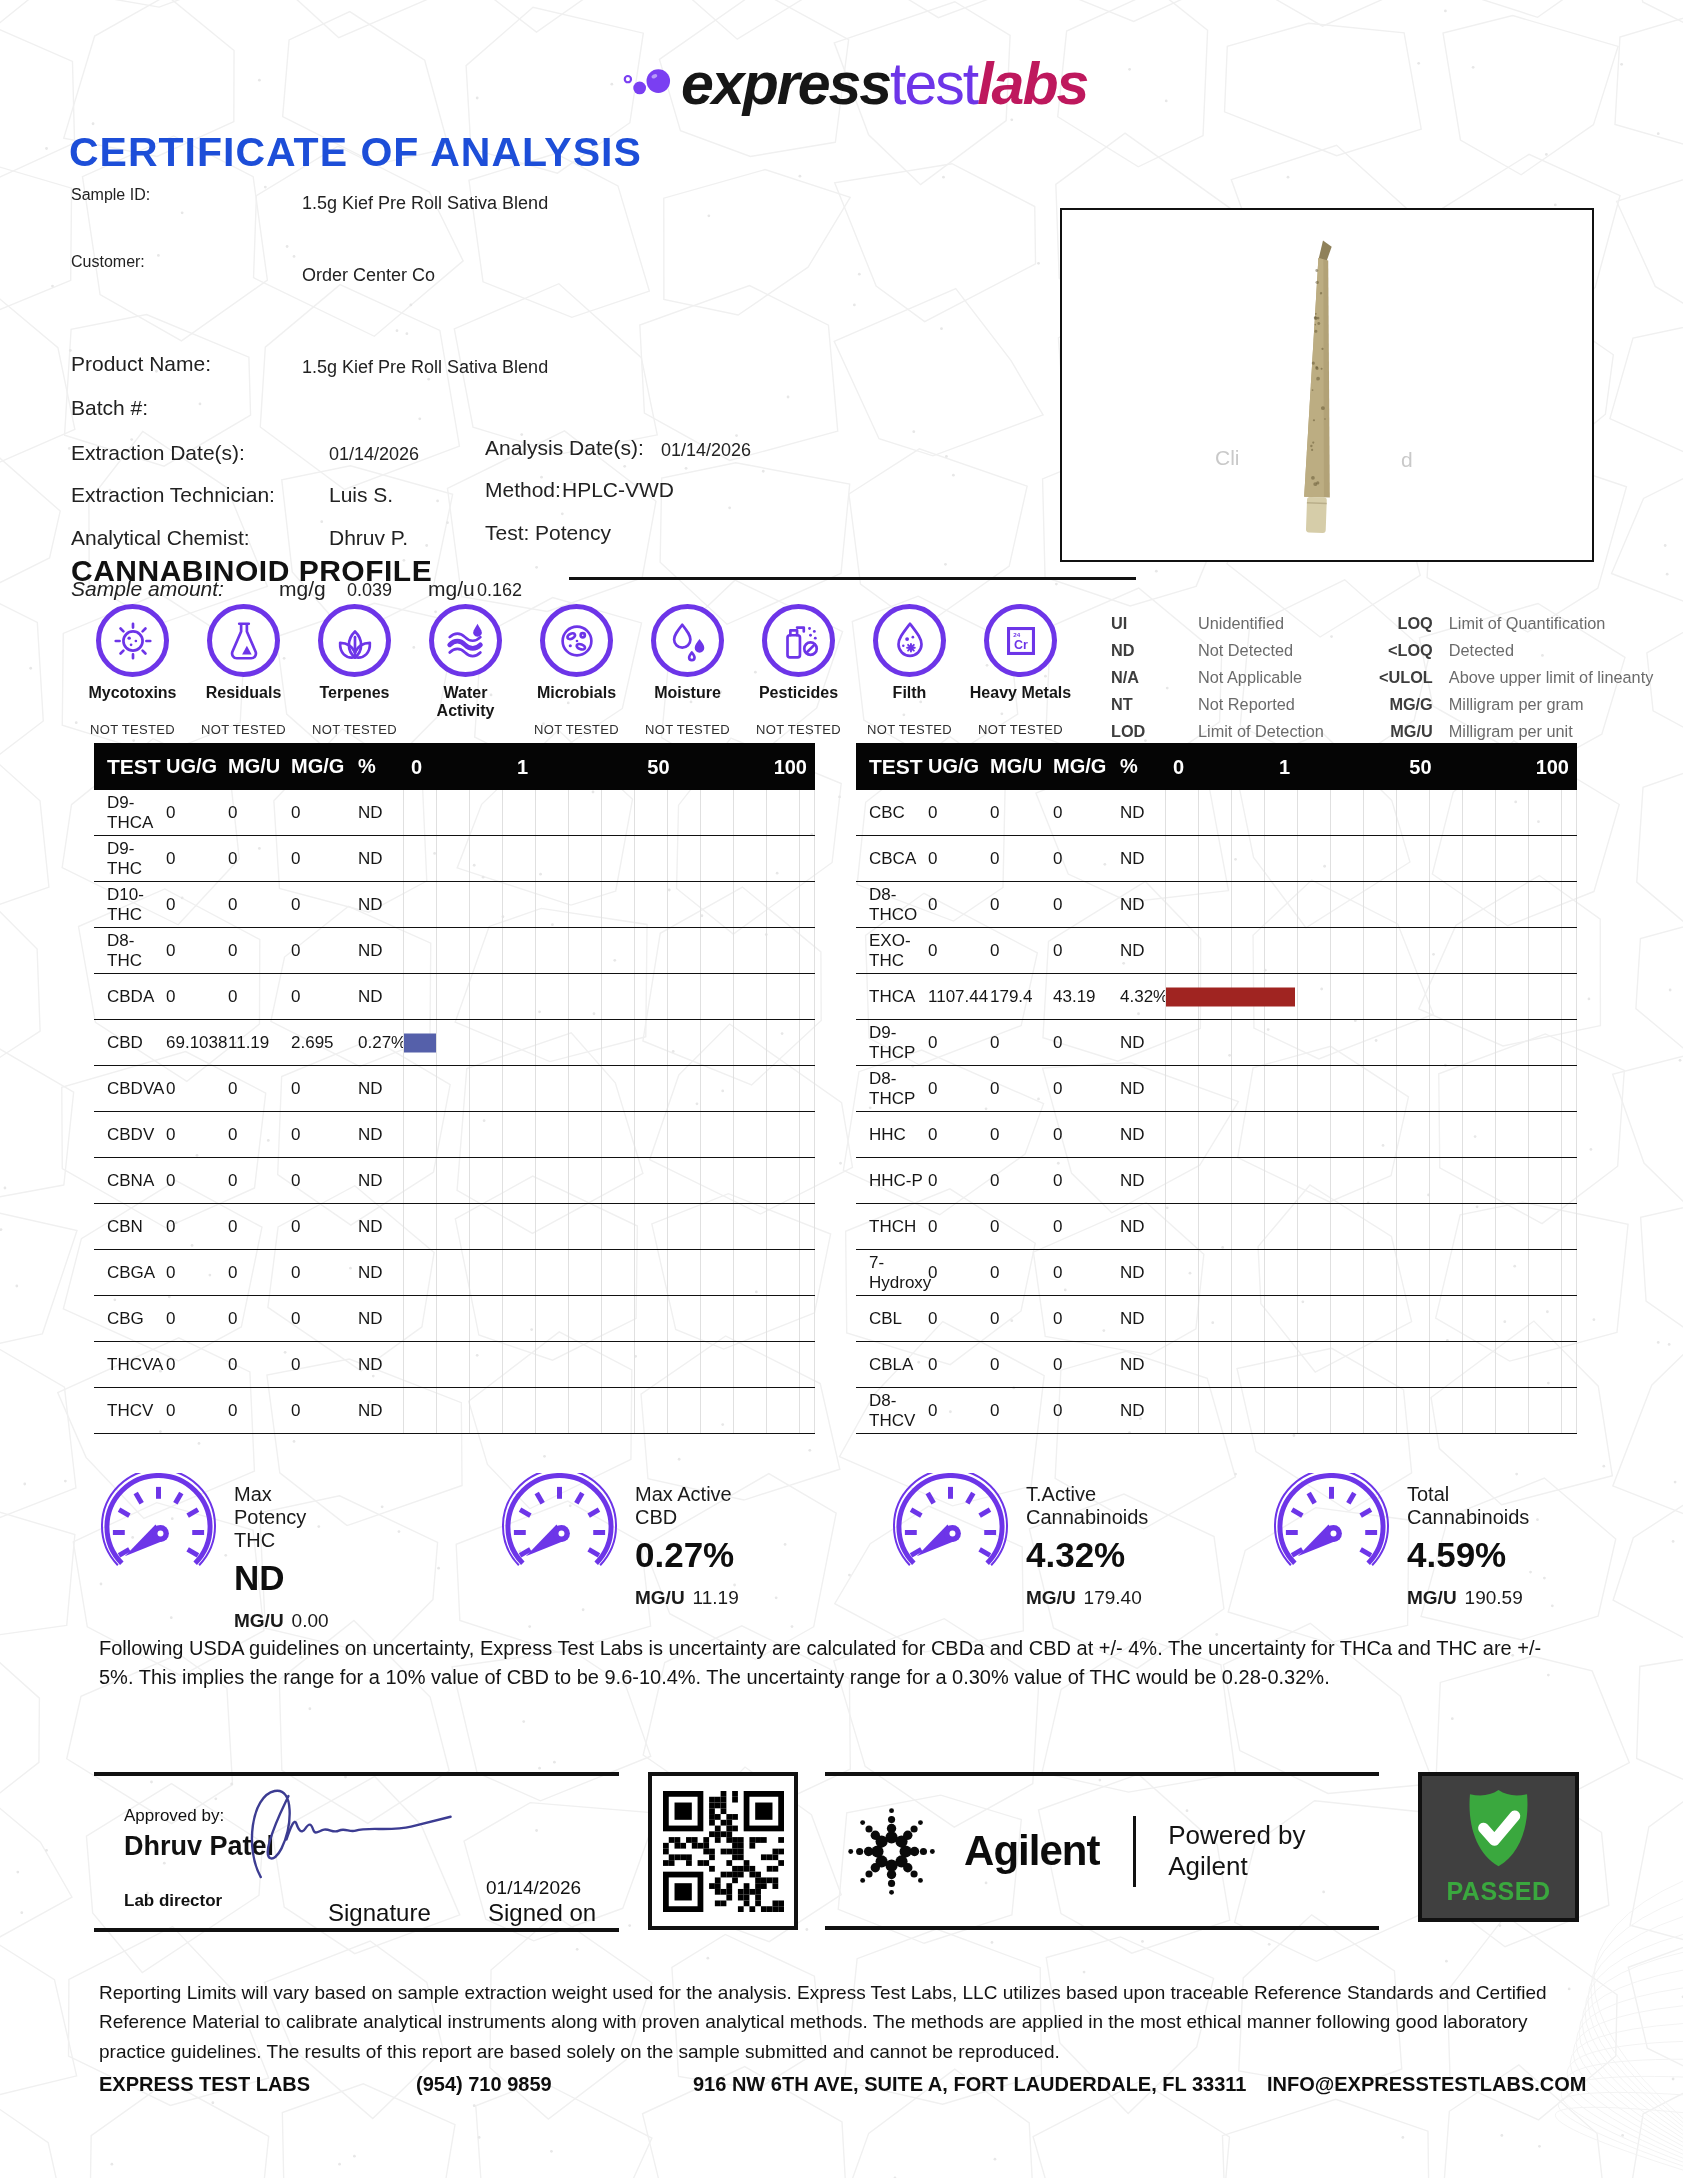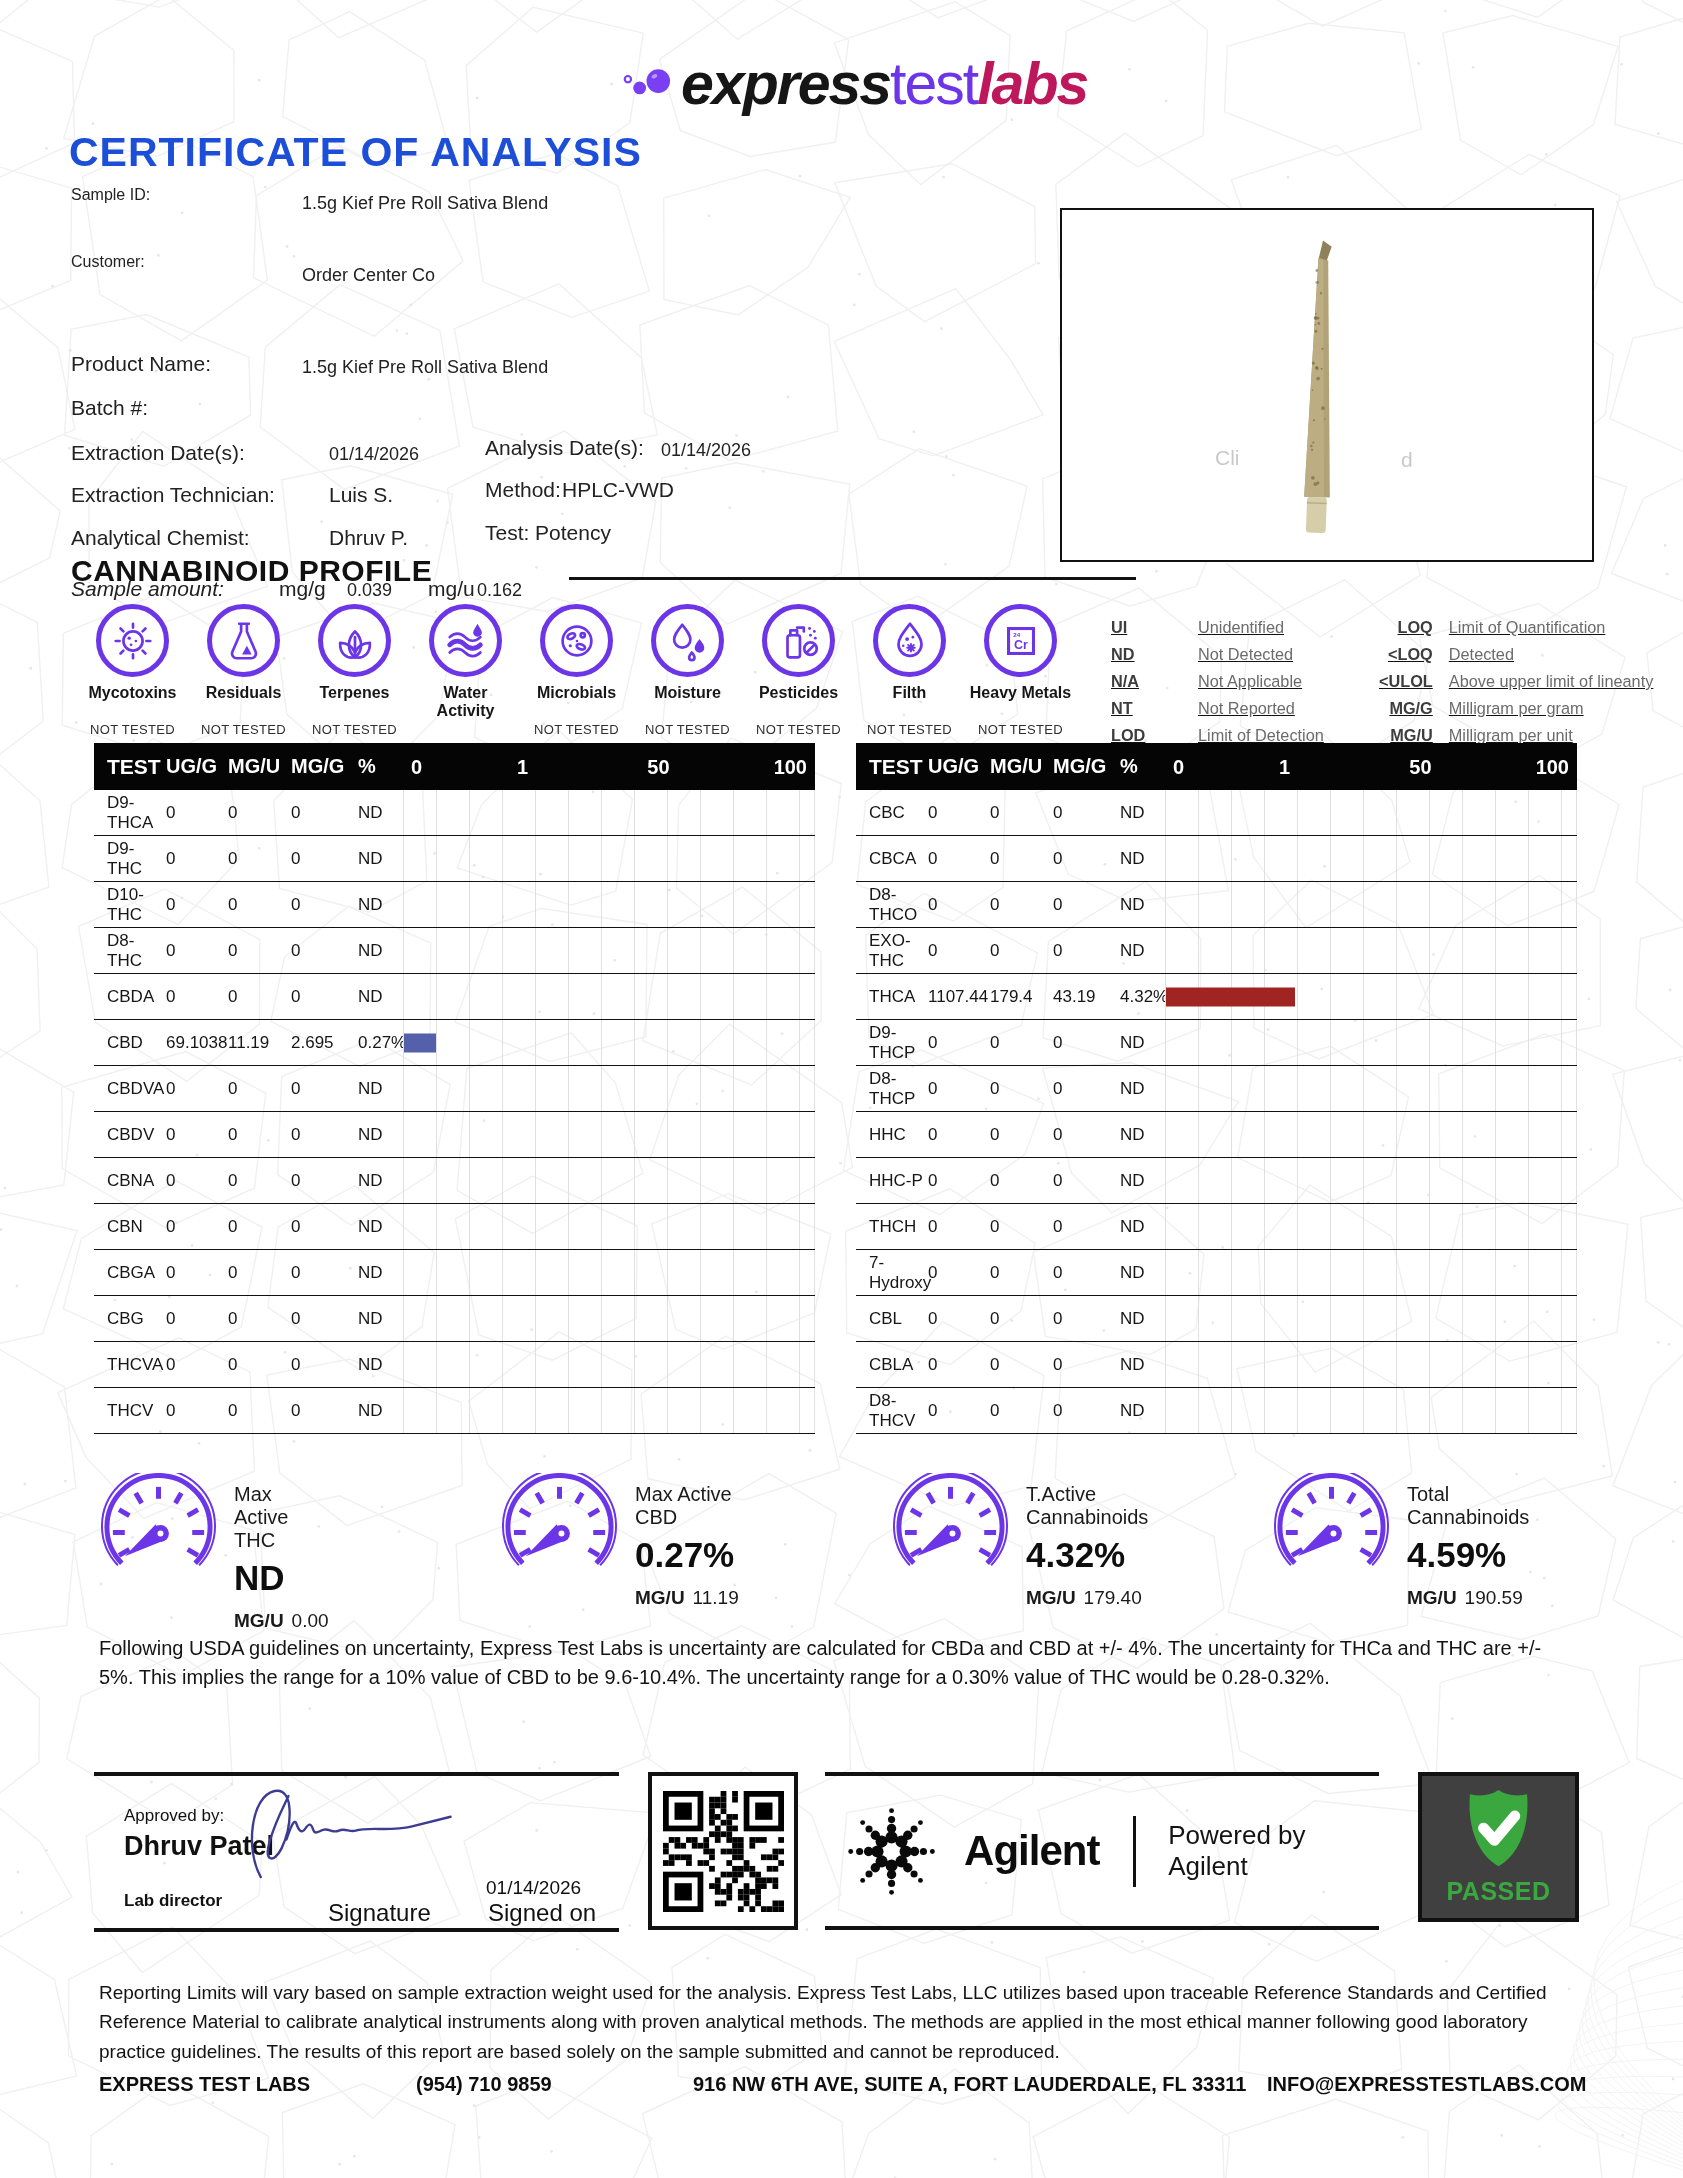--- a/index.html
+++ b/index.html
@@ -32,21 +32,21 @@
   
   #screens { left:81px; top:604px; display:flex; gap:8px; }
   .screen { width:103px; text-align:center; }
   .screen-circle { width:73px; height:73px; border:5px solid #6d35e8; border-radius:50%; margin:0 auto; display:flex; align-items:center; justify-content:center; background:#fff; }
   .screen-circle svg { width:46px; height:46px; }
   .screen-label { margin-top:7px; font-size:16px; font-weight:bold; color:#161616; }
   .screen-status { margin-top:20px; font-size:13px; color:#2e2e2e; letter-spacing:0.3px; }
 
   
   #legend { left:1111px; top:614px; display:flex; gap:26px; font-size:16.3px; }
-  .legend-row { display:flex; height:27px; align-items:center;text-decoration:underline; }
+  .legend-row { display:flex; height:27px; align-items:flex-start; }
   .legend-code { font-weight:bold; color:#3d3d3d; }
   .legend-desc { color:#6b6b6b; }
   #legend-left .legend-code { width:87px; }
   #legend-right .legend-code { width:83px; text-align:right; margin-right:16px; }
 
   
   .t-wrap { position:absolute; top:743px; width:721px; z-index:2; }
   #table-left { left:94px; } #table-right { left:856px; }
   .t-head { display:flex; align-items:center; background:#050505; color:#fff; height:47px; font-weight:bold; font-size:20px; }
   .c-test { width:72px; padding-left:13px; }
@@ -1115,21 +1115,21 @@
               <line x1="83" y1="20.2" x2="77" y2="30.6"></line>
               <line x1="99.8" y1="37" x2="89.4" y2="43"></line>
               <line x1="106" y1="60" x2="94" y2="60"></line>
               <line x1="99.8" y1="83" x2="89.4" y2="77"></line>
             </g>
             <path d="M26 84 L57 52 L68 67 Z" fill="#6d35e8"></path>
             <circle cx="62" cy="61" r="8.5" fill="#6d35e8"></circle>
             <circle cx="62" cy="61" r="3" fill="#fff"></circle>
           </svg></span>
         <div class="gauge-text">
-          <div class="gauge-title">Max Active THC</div>
+          <div class="gauge-title">Max Potency THC</div>
           <div class="gauge-value">ND</div>
           <div class="gauge-unit"><b>MG/U</b><span>0.00</span></div>
         </div>
       </div>
       <div class="gauge" style="left: 500px;">
         <span><svg viewBox="0 0 120 120">
             <path d="M19 93 A57 57 0 1 1 101 93" fill="none" stroke="#6d35e8" stroke-width="2"></path>
             <path d="M23 91 A52 52 0 1 1 97 91" fill="none" stroke="#6d35e8" stroke-width="5"></path>
             <g stroke="#6d35e8" stroke-width="5">
               <line x1="20.2" y1="83" x2="30.6" y2="77"></line>

